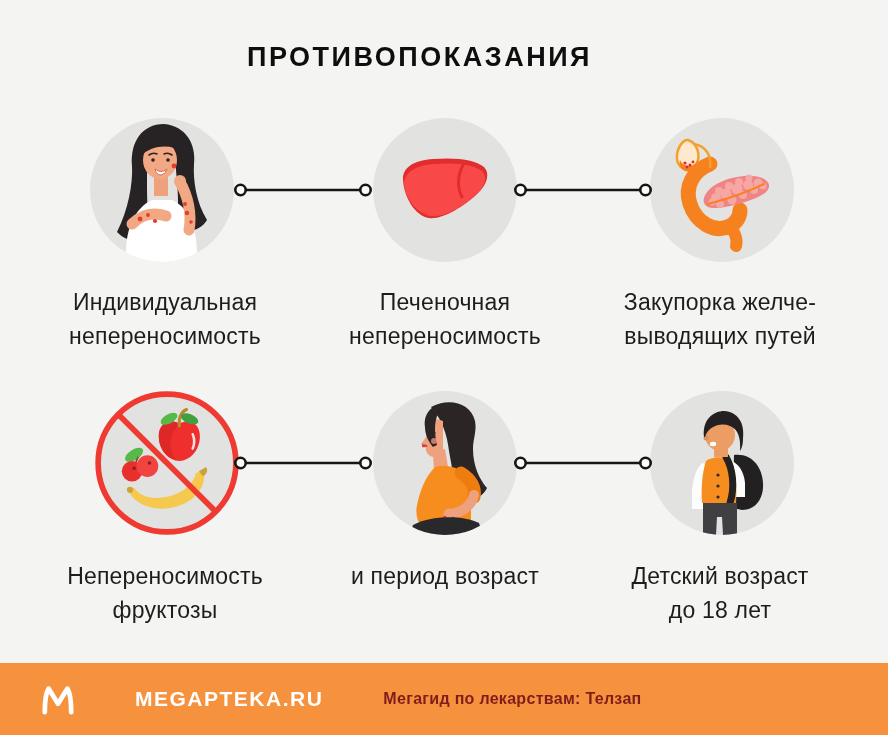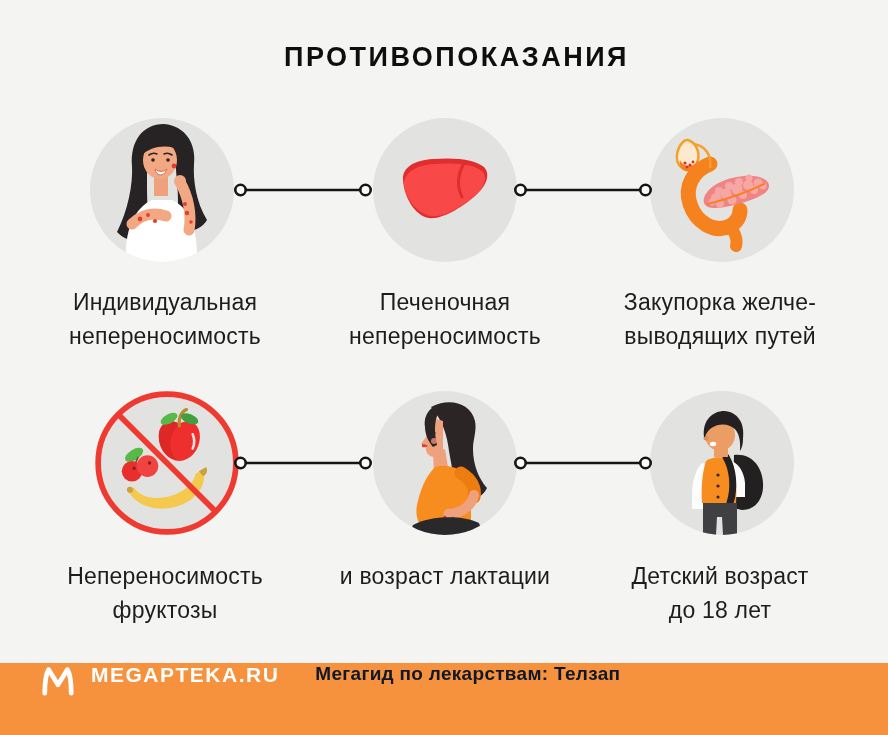--- a/index.html
+++ b/index.html
@@ -14,21 +14,21 @@
   *{margin:0;padding:0;box-sizing:border-box;}
   html,body{width:888px;}
   body{font-family:"Liberation Sans","DejaVu Sans",sans-serif;}
   .canvas{
     position:relative;width:888px;height:735px;
     background:var(--background);overflow:hidden;
   }
   .title{
     position:absolute;top:42px;left:0;width:839px;
     text-align:center;font-size:27px;font-weight:bold;
-    letter-spacing:2.5px;color:var(--title-color);margin-left:37px;
+    letter-spacing:2.5px;color:var(--title-color);
   }
   .circle{
     position:absolute;width:144px;height:144px;
   }
   .circle svg{display:block;width:100%;height:100%;}
   .c1{left:90px;top:118px;}
   .c2{left:373px;top:118px;}
   .c3{left:650px;top:118px;}
   .c4{left:93px;top:389px;width:148px;height:148px;}
   .c5{left:373px;top:391px;}
@@ -45,30 +45,30 @@
   .lc3{left:550px;}
   .connector{position:absolute;width:140px;height:16px;}
   .connector svg{display:block;width:100%;height:100%;}
   .k1{left:233px;top:182px;}
   .k2{left:513px;top:182px;}
   .k3{left:233px;top:455px;}
   .k4{left:513px;top:455px;}
   .footer{
     position:absolute;left:0;top:663px;width:888px;height:72px;
     background:var(--footer-bg);
-    display:flex;padding-left:40px;
+    display:flex;align-items:center;padding-left:40px;gap:44px;
   }
   .logo{width:36px;height:34px;flex:0 0 auto;}
   .brand{
     color:#ffffff;font-weight:bold;font-size:21px;
     letter-spacing:1.5px;margin-left:15px;
   }
   .tagline{
-    color:#0f172a;font-weight:bold;font-size:19px;
-    letter-spacing:0.3px;margin-left:36px;
+    color:#7f1d1d;font-weight:bold;font-size:16px;
+    letter-spacing:0.3px;margin-left:16px;
   }
 </style>
 </head>
 <body>
 
 <div class="canvas">
 
   <h1 class="title">ПРОТИВОПОКАЗАНИЯ</h1>
 
   <div class="circle c1">
@@ -278,21 +278,21 @@
   </div>
   <div class="label lr1 lc3">
     <div>Закупорка желче-</div>
     <div>выводящих путей</div>
   </div>
   <div class="label lr2 lc1">
     <div>Непереносимость</div>
     <div>фруктозы</div>
   </div>
   <div class="label lr2 lc2">
-    <div>и возраст лактации</div>
+    <div>и период возраст</div>
   </div>
   <div class="label lr2 lc3">
     <div>Детский возраст</div>
     <div>до 18 лет</div>
   </div>
 
   <div class="footer">
     <svg class="logo" viewBox="0 0 38 36">
       <path d="M5,32 C5,22 6,12 9,7 L19,23 L29,7 C32,12 33,22 33,32" fill="none" stroke="#ffffff" stroke-width="5" stroke-linecap="round" stroke-linejoin="round"></path>
     </svg>

